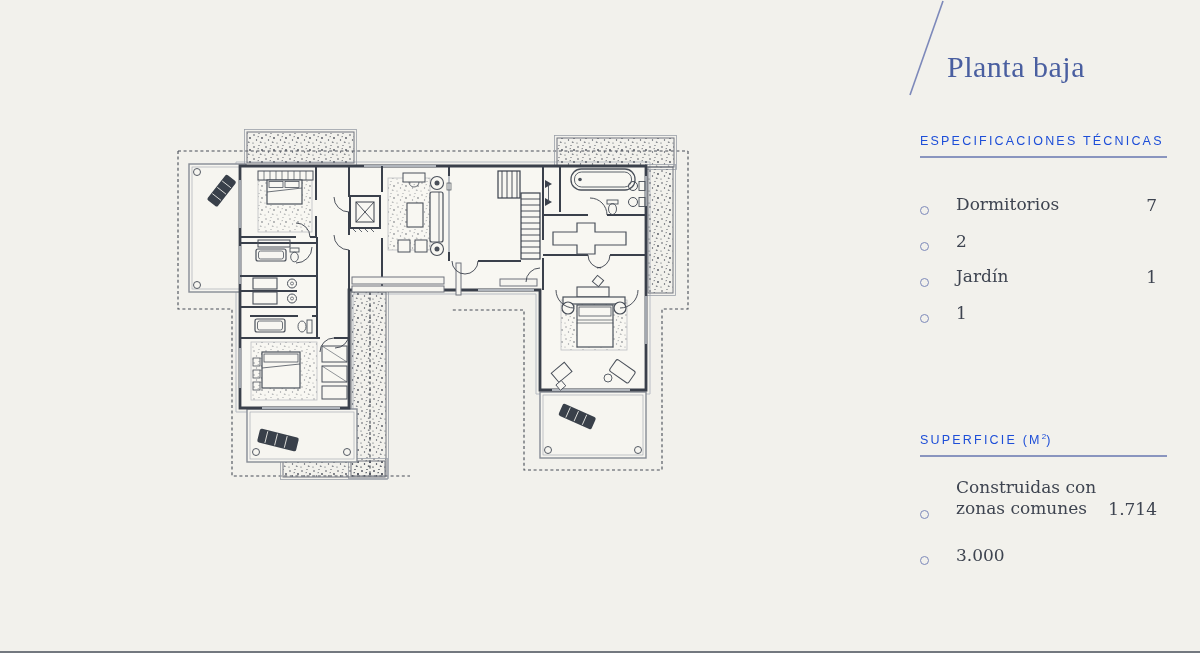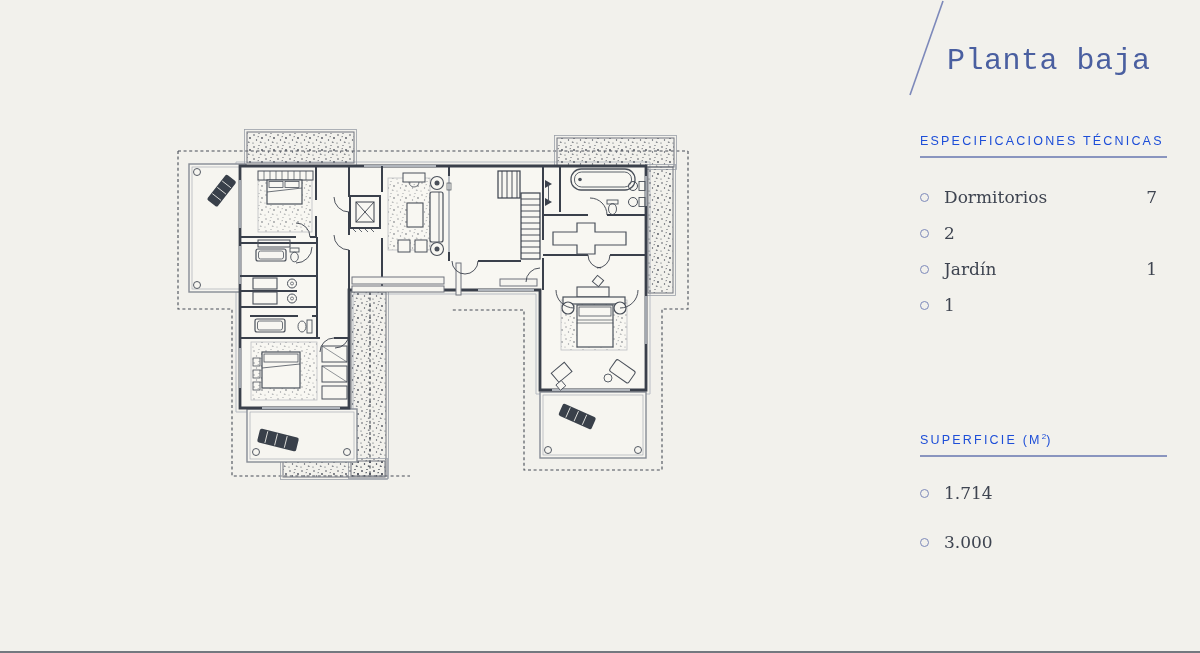--- a/index.html
+++ b/index.html
@@ -3,31 +3,31 @@
 <meta charset="utf-8">
 <style>
   html,body{margin:0;padding:0;}
   body{font-family:"Liberation Sans",sans-serif;}
   .page{position:relative;width:1200px;height:653px;background:#f2f1ec;overflow:hidden;}
   .plan-svg{position:absolute;left:0;top:0;}
   .bottom-edge{position:absolute;left:0;bottom:0;width:100%;height:2px;background:#73787f;}
 
   .panel{position:absolute;left:900px;top:0;width:300px;height:653px;}
   .slash-svg{position:absolute;left:0;top:0;}
-  .title{position:absolute;left:47px;top:44px;margin:0;font-family:Liberation Mono, monospace;
+  .title{position:absolute;left:47px;top:50px;margin:0;font-family:Liberation Serif, serif;
          font-weight:500;font-size:30px;letter-spacing:.5px;color:#4a5fa0;}
   .section{position:absolute;left:20px;width:247px;}
   .sec-specs{top:134px;}
   .sec-surface{top:400px;margin-top:32px;}
   .sec-header{font-size:12.5px;letter-spacing:2.2px;color:#1d4ed8;white-space:nowrap;}
   .sec-header sup{font-size:8px;letter-spacing:0;}
   .rule{margin-top:8px;height:2px;background:#8a95bf;}
   .rows{margin-top:21px;}
   .srows{margin-top:10px;}
-  .row{display:flex;align-items:center;height:36px;}
+  .row{display:flex;align-items:flex-end;height:36px;gap:12px;}
   .row.tall{height:52px;}
   .row.last{height:46px;}
   .bullet{flex:none;width:7px;height:7px;border:1.5px solid #7d89ba;border-radius:50%;margin-right:15px;}
   .lbl{flex:1;font-family:"DejaVu Serif",serif;font-size:17px;color:#3e4450;line-height:21px;}
   .val{font-family:"DejaVu Serif",serif;font-size:17px;color:#3e4450;padding-right:10px;}
 </style>
 </head>
 <body>
 
 <div class="page">
@@ -322,20 +322,21 @@
         </div>
       </div>
     </div>
 
     <div class="section sec-surface">
       <div class="sec-header"><span>SUPERFICIE (M</span><sup>2</sup><span>)</span></div>
       <div class="rule"></div>
       <div class="srows">
         <div class="row tall">
           <span class="bullet"></span>
+          <span class="lbl"><span>Construidas con</span><br><span>zonas comunes</span></span>
           <span class="val">1.714</span>
         </div>
         <div class="row last">
           <span class="bullet"></span>
           <span class="val">3.000</span>
         </div>
       </div>
     </div>
   </div>
 

